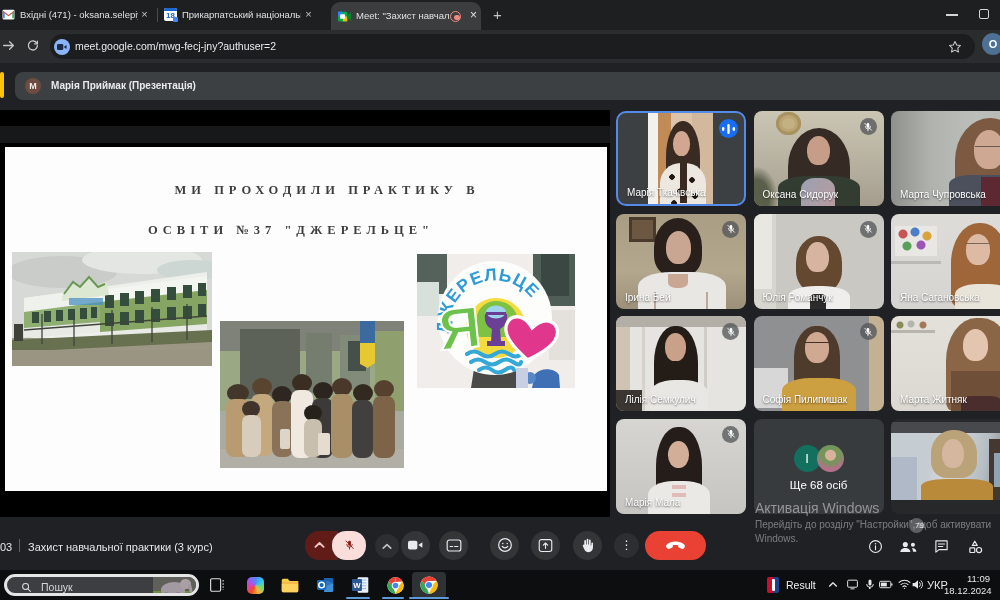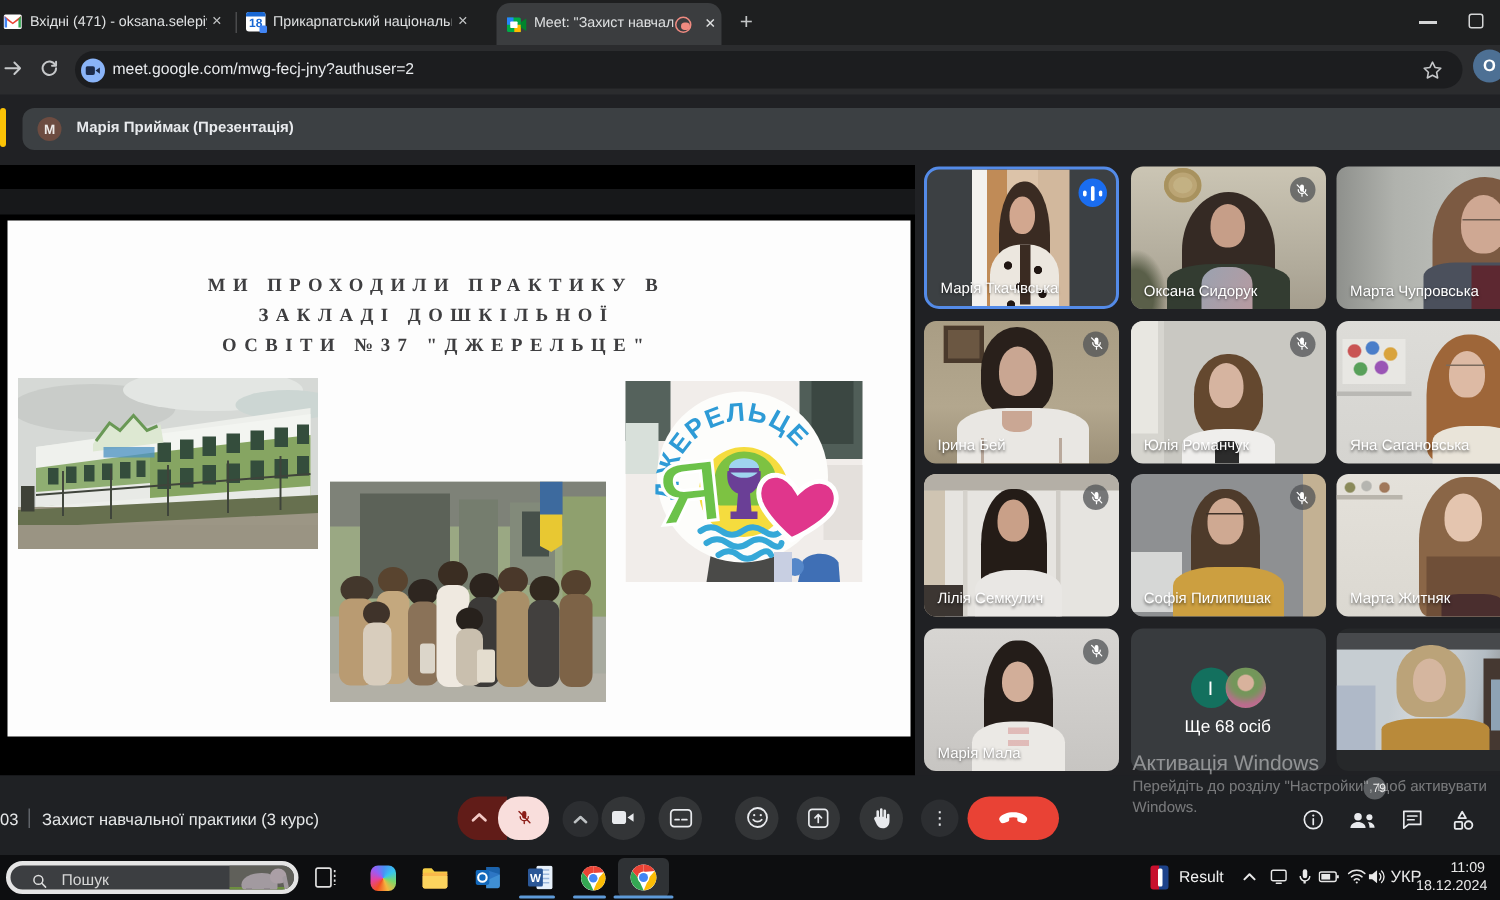--- a/index.html
+++ b/index.html
@@ -98,22 +98,21 @@
 
 <div class="abs" id="page">
   <div class="abs" id="yellowstrip"></div>
   <div class="abs" id="presbar">
     <div class="abs" style="left:10px;top:6px;width:16px;height:16px;border-radius:50%;background:#6d4c41;color:#efebe9;font-size:9px;font-weight:bold;text-align:center;line-height:16px;">M</div>
     <div class="abs" style="left:36px;top:8.5px;color:#e8eaed;font-size:10px;font-weight:bold;">Марія Приймак (Презентація)</div>
   </div>
   <div class="abs" id="stage">
     <div class="abs" id="stageband"></div>
     <div class="abs" id="slide">
-      <div class="abs stitle" style="top:36px;">МИ ПРОХОДИЛИ ПРАКТИКУ В</div>
-      <div class="abs stitle" style="top:56px;">ЗАКЛАДІ ДОШКІЛЬНОЇ</div>
+      <div class="abs stitle" style="top:36px;margin-left:36px;">МИ ПРОХОДИЛИ ПРАКТИКУ В</div>
       <div class="abs stitle" style="top:76px;">ОСВІТИ №37 "ДЖЕРЕЛЬЦЕ"</div>
       <svg class="abs" style="left:7px;top:105px;" width="200" height="114" viewBox="0 0 200 114">
         <rect width="200" height="114" fill="#d6d9d6"></rect>
         <ellipse cx="50" cy="20" rx="55" ry="16" fill="#c9ccc9"></ellipse>
         <ellipse cx="130" cy="8" rx="60" ry="14" fill="#e3e6e3"></ellipse>
         <ellipse cx="180" cy="18" rx="35" ry="10" fill="#ccd6d3"></ellipse>
         <polygon points="12,46 195,20 195,84 12,92" fill="#edefeb"></polygon>
         <polygon points="88,38 195,24 195,40 88,52" fill="#f3f5f1"></polygon>
         <polygon points="88,50 195,38 195,78 88,88" fill="#86a562"></polygon>
         <polygon points="12,56 88,46 88,78 12,86" fill="#8fae72"></polygon>

